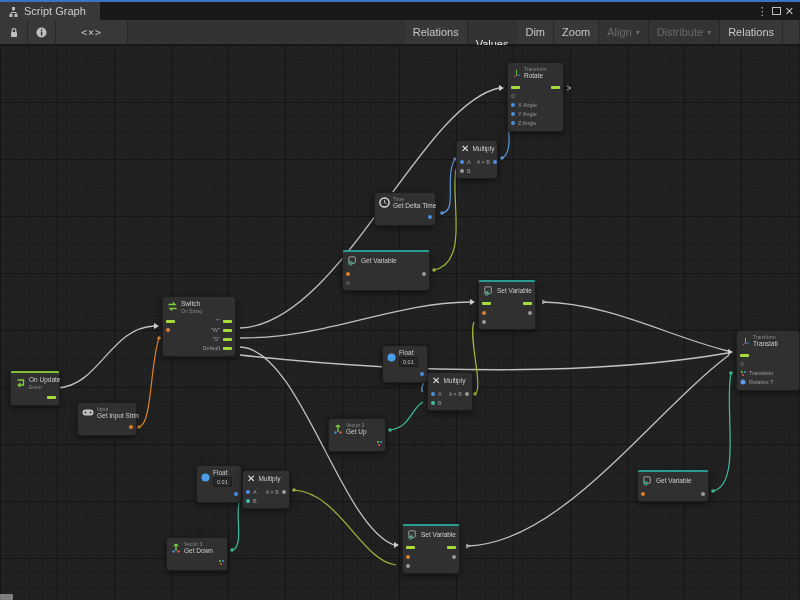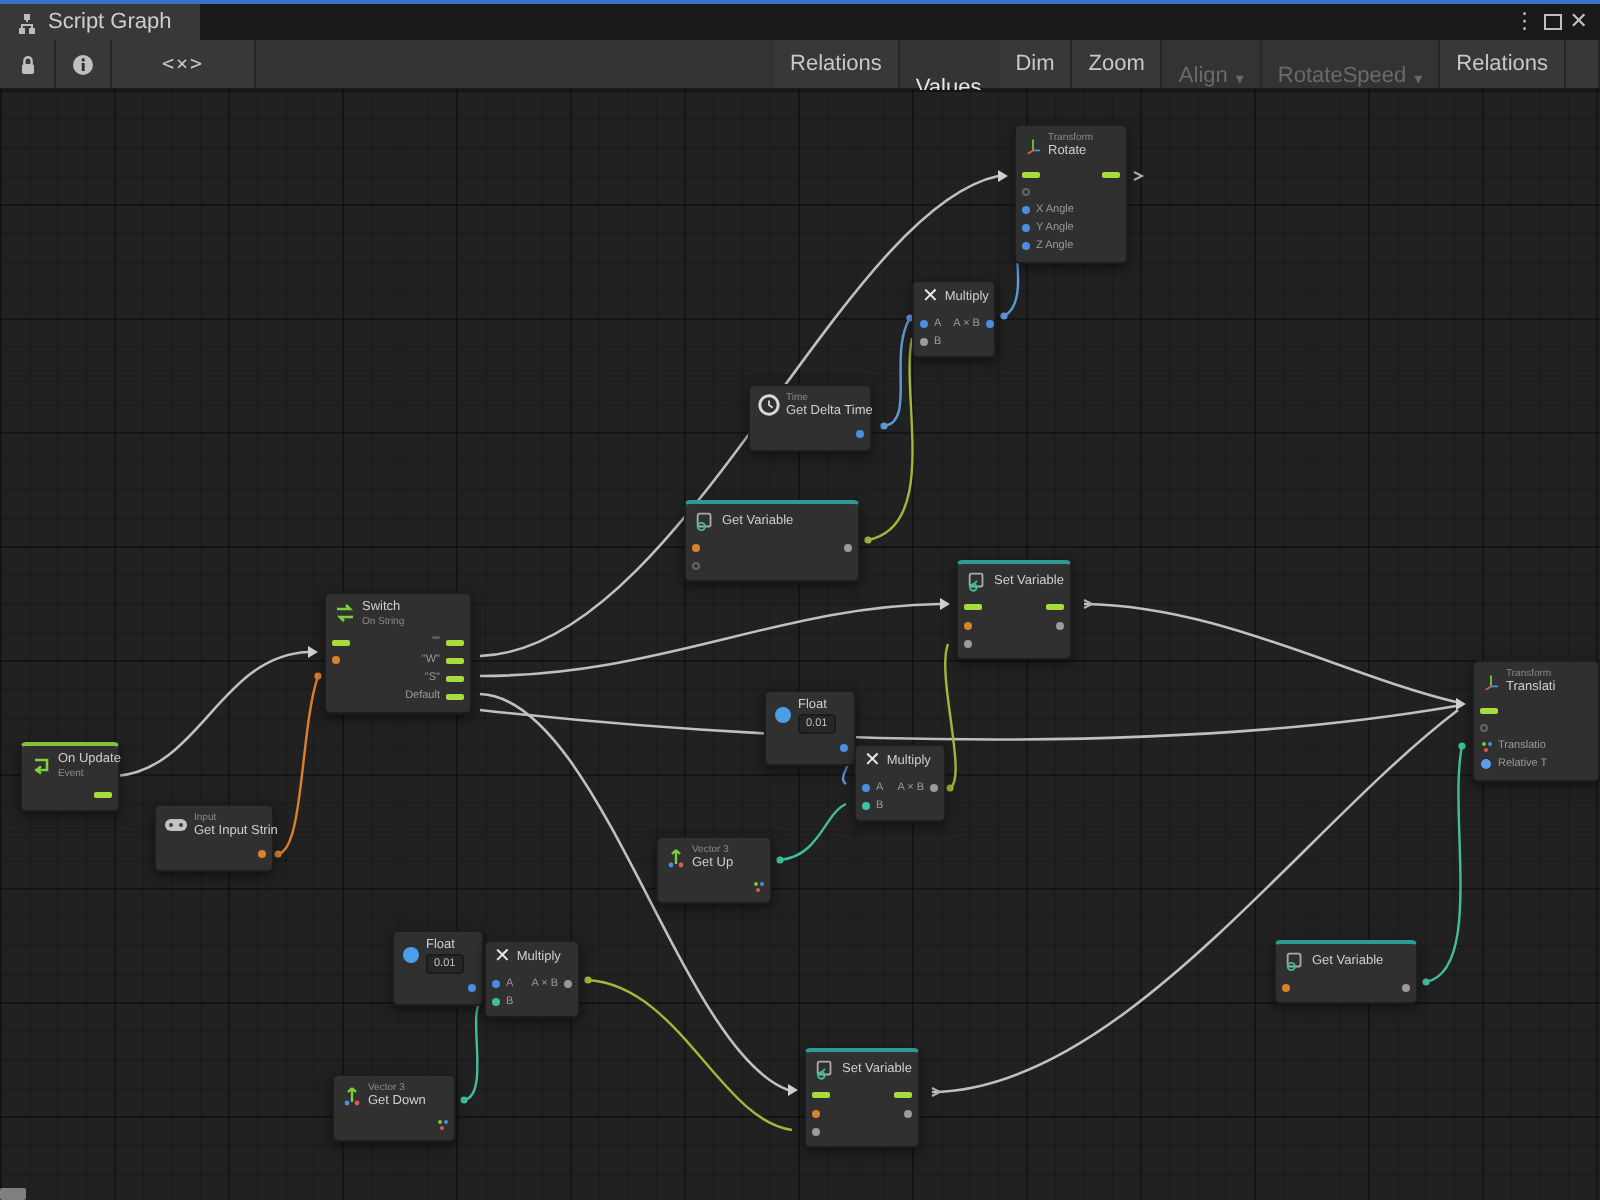--- a/index.html
+++ b/index.html
@@ -11,21 +11,21 @@
   .tabbar{position:absolute;left:0;top:2px;width:800px;height:18px;background:#191919;display:flex;align-items:stretch;}
   .tab{display:flex;align-items:center;gap:5px;background:#383838;padding:0 14px 0 8px;font-size:11px;color:#cecece;}
   .winctrl{margin-left:auto;display:flex;align-items:center;gap:4px;padding-right:6px;color:#c0c0c0;}
   .winctrl span{font-size:11px;line-height:1;cursor:default;}
   .wc-max{width:9px;height:8px;border:1px solid #c0c0c0;display:inline-block;}
   
   .toolbar{position:absolute;left:0;top:20px;width:800px;height:25px;background:#333;display:flex;align-items:stretch;border-bottom:1px solid #1a1a1a;font-size:11px;}
   .tbtn{display:flex;align-items:center;justify-content:center;padding:0 8px;border-right:1px solid #272727;background:#383838;color:#c8c8c8;white-space:nowrap;}
   .tbtn.left{min-width:28px;}
   .tbtn.active{background:#737373;color:#e8e8e8;margin-top:24px;}
-  .tbtn.disabled{color:#6a6a6a;background:#333;align-items:flex-end;}
+  .tbtn.disabled{color:#6a6a6a;background:#333;}
   .tb-gap{width:14px;background:#333;border-right:none;}
   .tb-label{display:flex;align-items:center;gap:5px;padding:0 10px;background:#333;}
   .slider{display:flex;align-items:center;gap:8px;padding:0 8px;background:#333;}
   .slider .track{position:relative;width:105px;height:2px;background:#5a5a5a;border-radius:1px;}
   .slider .thumb{position:absolute;top:-4px;left:28%;width:10px;height:10px;border-radius:50%;background:#999;}
   .tb-right{margin-left:auto;display:flex;align-items:stretch;}
   .ddarrow{font-size:8px;margin-left:4px;}
   .codeglyph{font-family:"DejaVu Sans Mono",monospace;font-size:10px;letter-spacing:1px;}
   
   .canvas{position:absolute;left:0;top:45px;width:800px;height:555px;overflow:hidden;background:#212121;
@@ -120,21 +120,21 @@
           <span>Dim</span>
         </div>
       <div class="tbtn">
           <span>Zoom</span>
         </div>
       <div class="tbtn disabled">
           <span>Align</span>
           <span class="ddarrow">▾</span>
         </div>
       <div class="tbtn disabled">
-          <span>RotateSpeed</span>
+          <span>Distribute</span>
           <span class="ddarrow">▾</span>
         </div>
       <div class="tbtn">
           <span>Relations</span>
         </div>
       <div class="tbtn"></div>
     </div>
   </div>
 
   <div class="canvas">

